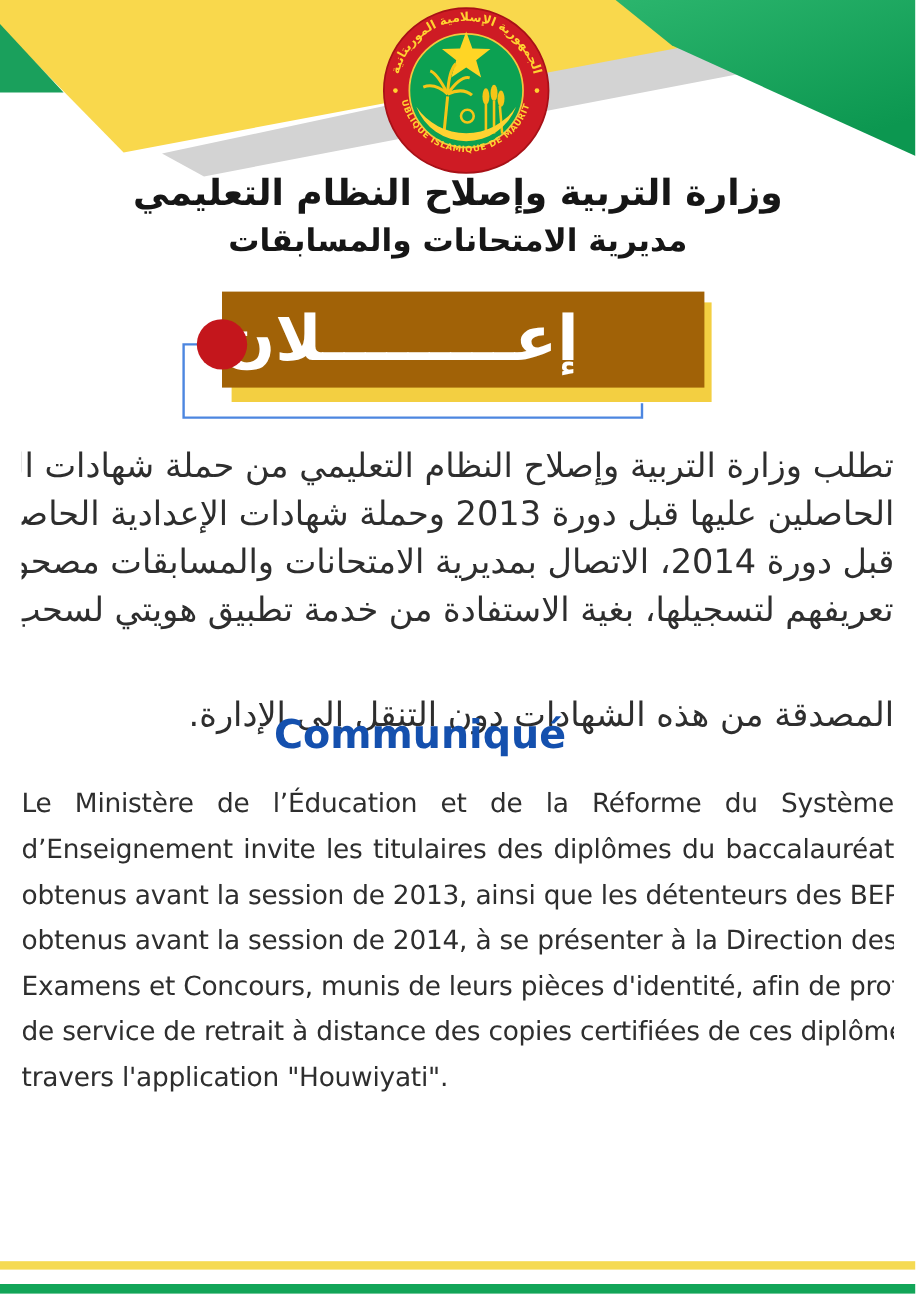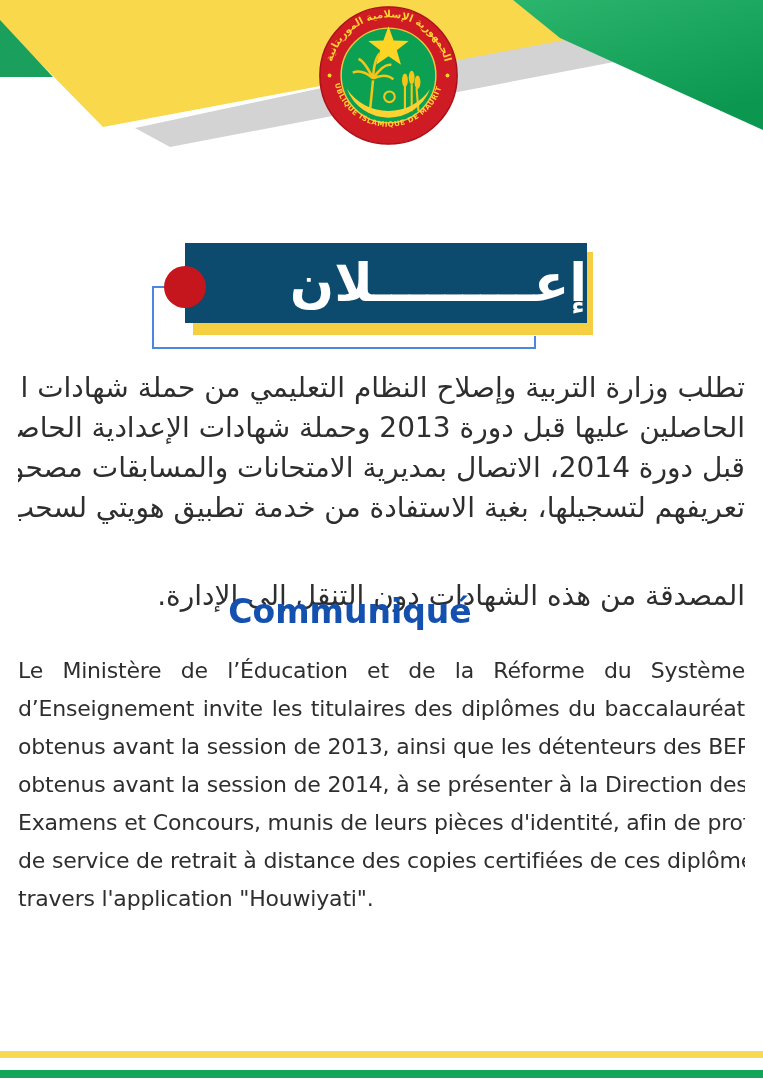--- a/index.html
+++ b/index.html
@@ -18,21 +18,21 @@
     position:absolute;left:0;top:186px;width:763px;text-align:center;
     font-size:26px;font-weight:700;color:#161616;direction:rtl;
   }
   .blue-line-svg{position:absolute;left:145px;top:275px;}
   .banner-shadow{
     position:absolute;left:193px;top:252px;width:400px;height:83px;
     background:#F3CF41;
   }
   .banner-green{
     position:absolute;left:185px;top:243px;width:402px;height:80px;
-    background:#0c4a6e;display:flex;align-items:center;justify-content:flex-end;
+    background:#a16207;display:flex;align-items:center;justify-content:flex-start;
   }
   .banner-title{
     direction:rtl;color:#ffffff;font-size:52px;font-weight:700;
     line-height:80px;white-space:nowrap;
   }
   .red-dot{
     position:absolute;left:164px;top:266px;width:42px;height:42px;
     border-radius:50%;background:#C4161C;
   }
   .arabic-para{
@@ -111,20 +111,22 @@
           <path d="M106,112 L104,88"></path>
       </g>
       <ellipse cx="92" cy="80" rx="3" ry="7" fill="#F5C518"></ellipse>
       <ellipse cx="99" cy="77" rx="3" ry="7" fill="#F5C518"></ellipse>
       <ellipse cx="105" cy="82" rx="3" ry="7" fill="#F5C518"></ellipse>
     </g>
     <circle cx="76" cy="97" r="5.5" fill="none" stroke="#F5C518" stroke-width="2.2"></circle>
     <path d="M 32 89 A 46 46 0 0 0 118 89 A 52 52 0 0 1 32 89 Z" fill="#FFD231"></path>
   </svg>
 
+  <div class="ministry-line1">وزارة التربية وإصلاح النظام التعليمي</div>
+  <div class="ministry-line2">مديرية الامتحانات والمسابقات</div>
 
   <svg class="blue-line-svg" width="400" height="85" viewBox="0 0 400 85">
     <polyline points="21,12 8,12 8,73 390,73 390,61" fill="none" stroke="#4C86E0" stroke-width="2"></polyline>
   </svg>
   <div class="banner-shadow"></div>
   <div class="banner-green">
     <span class="banner-title">إعـــــــــلان</span>
   </div>
   <div class="red-dot"></div>
 

